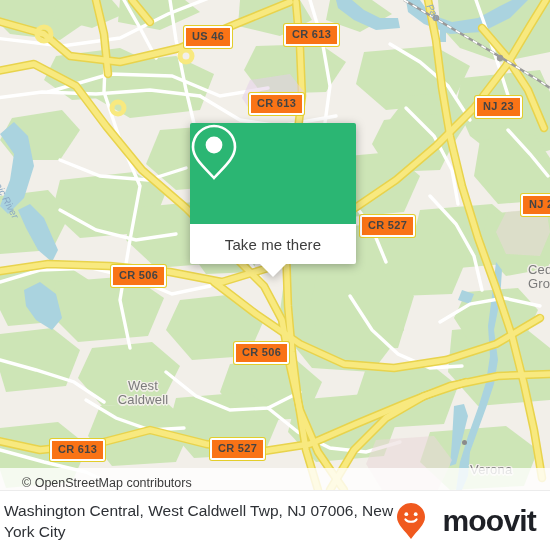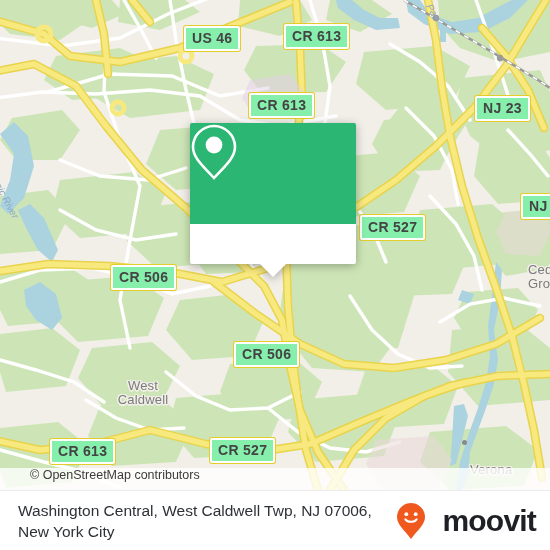--- a/index.html
+++ b/index.html
@@ -59,26 +59,26 @@
     color: #8aa8c4;
     font-size: 10px;
     font-style: italic;
     white-space: nowrap;
     pointer-events: none;
   }
 
   
   .shield {
     position: absolute;
-    background: #86efac;
+    background: #f97316;
     border: 2px solid #ffffff;
     border-radius: 2px;
     box-shadow: 0 0 0 1px #e3cd2a;
     color: #444444;
-    font-size: 14px;
+    font-size: 11px;
     font-weight: bold;
     line-height: 1;
     padding: 3px 6px 4px 6px;
     white-space: nowrap;
     letter-spacing: 0.3px;
   }
 
   
   #popup {
     position: absolute;
@@ -122,42 +122,42 @@
 
   
   #attribution {
     position: absolute;
     left: 0;
     bottom: 0;
     width: 100%;
     height: 22px;
     background: rgba(255,255,255,0.80);
     display: flex;
-    align-items: flex-start;
+    align-items: flex-end;
     box-sizing: border-box;
-    padding-left: 30px;
+    padding-left: 22px;
   }
   #attribution span {
     color: #3b3b3b;
     font-size: 12.5px;
   }
 
   
   #footer {
     position: absolute;
     left: 0;
     top: 490px;
     width: 550px;
     height: 60px;
     background: #ffffff;
     border-top: 1px solid #ececec;
     display: flex;
     align-items: center;
     box-sizing: border-box;
-    padding: 0 14px 0 18px;
+    padding: 0 14px 0 4px;
   }
   #footer-title {
     flex: 1;
     color: #2e3136;
     font-size: 15.5px;
     line-height: 21px;
     max-width: 400px;
   }
   #brand {
     display: flex;
@@ -353,20 +353,21 @@
     <div class="shield" style="left:210px; top:438px;">CR 527</div>
 
     <div id="popup">
       <div id="popup-head">
         <svg width="48" height="58" viewBox="0 0 48 58">
           <path d="M24 3 C12.4 3 3 12.4 3 24 C3 35 14 44 24 55 C34 44 45 35 45 24 C45 12.4 35.6 3 24 3 Z" fill="none" stroke="#ffffff" stroke-width="2.6"></path>
           <circle cx="24" cy="22" r="8.4" fill="#ffffff"></circle>
         </svg>
       </div>
       <div id="popup-foot">
+        <span id="popup-foot-label">Take me there</span>
         <div id="popup-tail"></div>
       </div>
     </div>
 
     <div id="attribution">
       <span>© OpenStreetMap contributors</span>
     </div>
   </div>
 
   <div id="footer">

